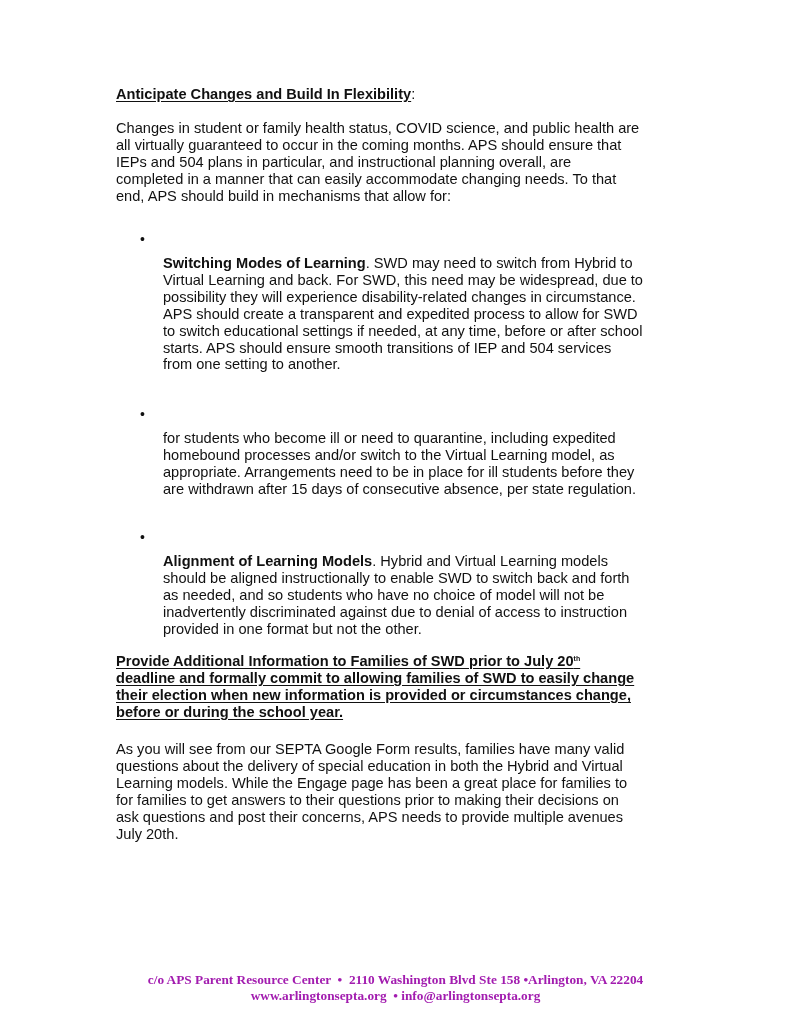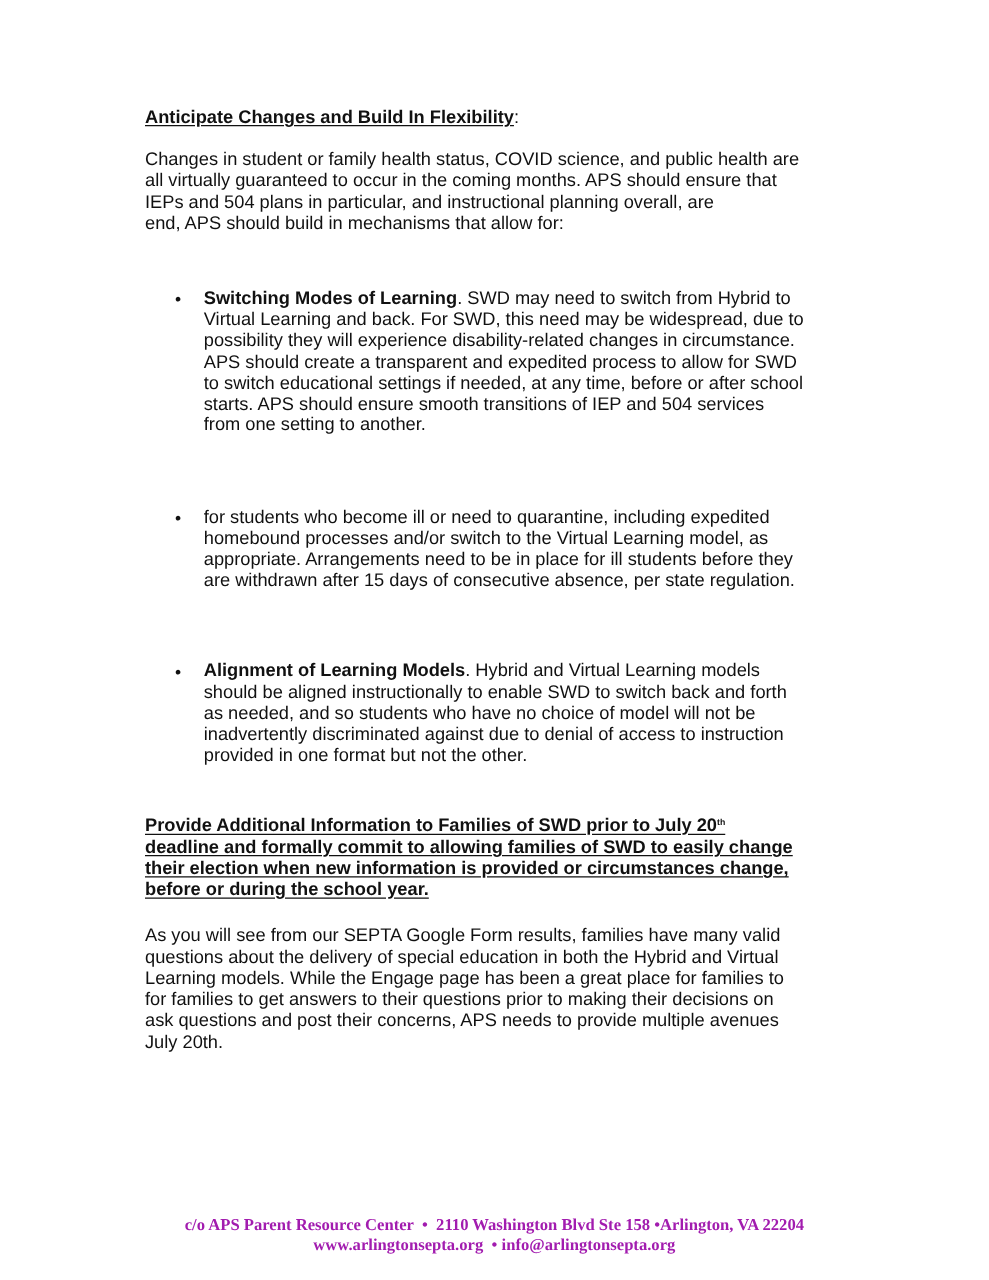--- a/index.html
+++ b/index.html
@@ -5,41 +5,42 @@
   html, body { margin: 0; padding: 0; background: #ffffff; }
   body { width: 791px; height: 1024px; position: relative; overflow: hidden;
          font-family: "Liberation Sans", sans-serif; color: #111; }
   .page { position: absolute; left: 0; top: 0; width: 791px; height: 980px; }
   .text { font-size: 14.6px; line-height: 16.9px; }
   .heading { position: absolute; left: 116px; font-weight: bold; font-size: 14.6px; line-height: 16.9px; }
   .heading u { text-decoration: underline; text-underline-offset: 2px; }
   .para { position: absolute; left: 116px; width: 580px; }
   .bullet { position: absolute; left: 140px; width: 560px; }
   .bullet .dot { position: absolute; left: 0; top: 0; font-size: 14px; line-height: 16.9px; }
-  .bullet .body { margin-left: 23px; }
+  .bullet .body { margin-left: 23px; margin-top: 24px; }
   .bullet b { font-weight: bold; }
   .line { white-space: nowrap; display: block; }
   .heading2 { position: absolute; left: 116px; width: 590px; font-weight: bold; font-size: 14.6px; line-height: 16.9px; }
   .heading2 .line { text-decoration: underline; text-underline-offset: 2px; }
   sup.ord { font-size: 7px; vertical-align: 5px; }
   .footer { position: absolute; left: 0; width: 791px; top: 972px; text-align: center;
             font-family: "Liberation Serif", serif; font-weight: bold; color: #a21caf;
             font-size: 13.3px; line-height: 15.5px; }
 </style>
 </head>
 <body>
 
 <div class="page">
 
   <div class="heading" style="top:86px;"><u>Anticipate Changes and Build In Flexibility</u><span style="font-weight:normal">:</span></div>
 
   <div class="para text" style="top:120px;">
     <span class="line">Changes in student or family health status, COVID science, and public health are</span>
     <span class="line">all virtually guaranteed to occur in the coming months. APS should ensure that</span>
     <span class="line">IEPs and 504 plans in particular, and instructional planning overall, are</span>
+    <span class="line">completed in a manner that can easily accommodate changing needs. To that</span>
     <span class="line">end, APS should build in mechanisms that allow for:</span>
   </div>
 
   <div class="bullet text" style="top:231px;">
     <span class="dot">•</span>
     <div class="body">
       <span class="line"><b>Switching Modes of Learning</b><span>. SWD may need to switch from Hybrid to</span></span>
       <span class="line">Virtual Learning and back. For SWD, this need may be widespread, due to</span>
       <span class="line">possibility they will experience disability-related changes in circumstance.</span>
       <span class="line">APS should create a transparent and expedited process to allow for SWD</span>

